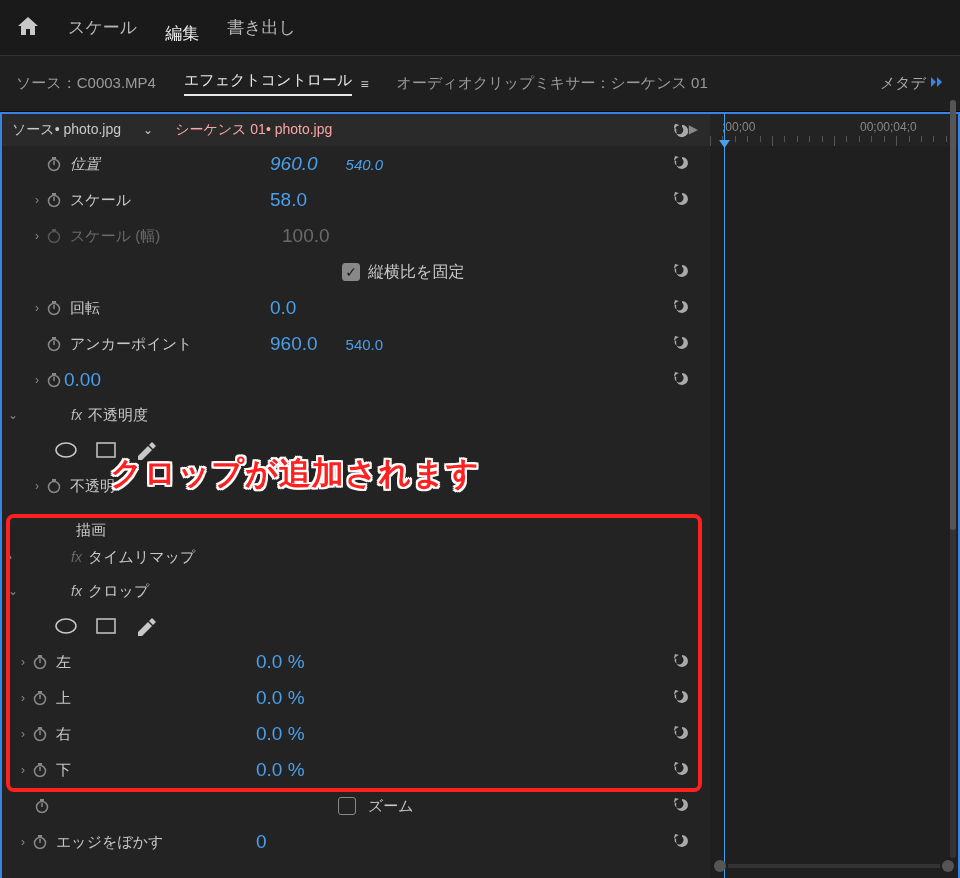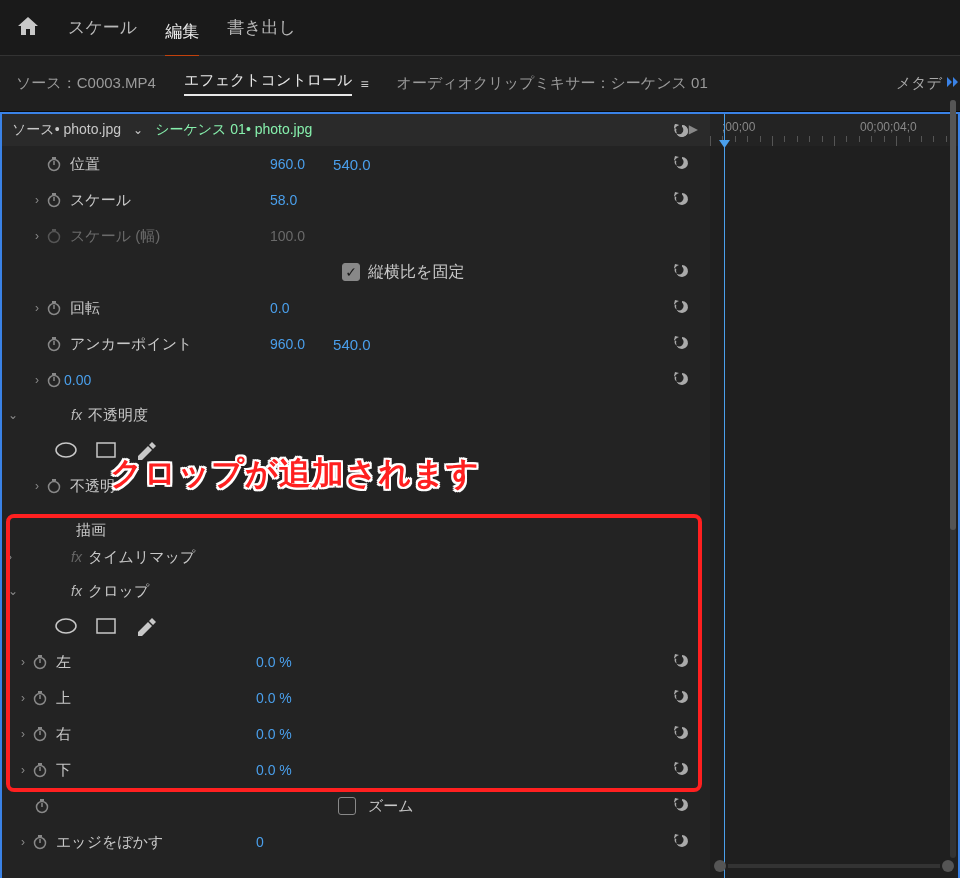--- a/index.html
+++ b/index.html
@@ -1,47 +1,47 @@
 <!DOCTYPE html>
 <html><head>
 <meta charset="utf-8">
 <style>
 * { margin: 0; padding: 0; box-sizing: border-box; font-family: "Hiragino Kaku Gothic Pro", "Meiryo", sans-serif; }
 body { background: #1a1a1a; color: #c8c8c8; width: 960px; height: 878px; overflow: hidden; position: relative; }
 
 .top-nav { display: flex; align-items: center; height: 56px; padding: 0 16px; background: #1a1a1a; border-bottom: 1px solid #333; gap: 28px; }
 .home-icon svg { width: 24px; height: 24px; fill: #c8c8c8; }
 .nav-tab { font-size: 17px; color: #b8b8b8; padding: 4px 0; cursor: pointer; }
-.nav-tab.active { color: #e8e8e8; border-bottom: 5px solid #c2410c; padding-bottom: 12px; margin-top: 20px; }
+.nav-tab.active { color: #e8e8e8; border-bottom: 1px solid #c2410c; padding-bottom: 12px; margin-top: 20px; }
 
 .panel-tabs { display: flex; align-items: center; height: 56px; padding: 0 16px; gap: 28px; background: #1f1f1f; font-size: 15px; color: #9a9a9a; border-bottom: 1px solid #0a0a0a; position: relative; }
 .panel-tab { cursor: pointer; white-space: nowrap; }
 .panel-tab.active { color: #e8e8e8; border-bottom: 2px solid #e8e8e8; padding-bottom: 4px; }
 .menu-icon { font-size: 14px; color: #c8c8c8; margin-left: -20px; }
-.meta-wrap { position: absolute; right: 0; display: flex; align-items: center; gap: 4px; color: #a8a8a8; }
+.meta-wrap { position: absolute; right: 16px; display: flex; align-items: center; gap: 4px; color: #a8a8a8; }
 .dbl-chev svg { width: 14px; height: 14px; fill: #3a82e6; }
 
 .content { display: flex; height: calc(100% - 112px); border: 2px solid #3a82e6; border-bottom: none; }
 .controls { flex: 0 0 708px; background: #232323; position: relative; overflow: hidden; }
 .timeline { flex: 1; background: #1f1f1f; position: relative; }
 
-.clip-header { display: flex; align-items: center; height: 32px; padding: 10px 10px; background: #2a2a2a; font-size: 14px; gap: 12px; }
-.clip-header .link { color: #86efac; }
+.clip-header { display: flex; align-items: center; height: 32px; padding: 10px 10px; background: #2a2a2a; font-size: 14px; gap: 22px; }
+.clip-header .link { color: #fca5a5; }
 .chev-dn { color: #c8c8c8; font-size: 12px; }
 .play-ind { position: absolute; right: 12px; top: 8px; color: #888; font-size: 12px; }
 
 .prop-row { display: flex; align-items: center; height: 36px; padding-left: 10px; font-size: 15px; position: relative; }
 .prop-row .expand { width: 14px; color: #888; font-size: 12px; text-align: center; }
 .prop-row .sw { width: 20px; display: flex; justify-content: center; }
 .prop-row .sw svg { width: 16px; height: 16px; }
 .prop-row .label { flex: 0 0 200px; margin-left: 6px; color: #c8c8c8; }
 .prop-row .label.dim { color: #6a6a6a; }
-.prop-row .val { color: #4a9feb; font-size: 14px; }
+.prop-row .val { color: #4a9feb; font-size: 19px; }
 .prop-row .val2 { color: #4a9feb; margin-left: 28px; }
-.prop-row .val.dim { color: #6a6a6a; }
+.prop-row .val.dim { color: #6a6a6a; margin-left: 12px; }
 .reset { position: absolute; right: 18px; top: 7px; }
 .reset svg { width: 20px; height: 20px; }
 
 .section-row { display: flex; align-items: center; height: 34px; padding-left: 6px; font-size: 15px; gap: 6px; }
 .section-row .expand { font-size: 12px; color: #888; width: 14px; }
 .fx { font-style: italic; font-size: 14px; color: #b8b8b8; margin-left: 43px; }
 .fx.dim { color: #666; }
 
 .mask-row { display: flex; align-items: center; gap: 12px; padding-left: 50px; height: 36px; }
 .mask-row .shape { width: 28px; height: 20px; display: flex; align-items: center; justify-content: center; }
@@ -101,21 +101,21 @@
 <div class="content">
   <div class="controls">
 
     <div class="clip-header">
       <span>ソース• photo.jpg</span>
       <span class="chev-dn">⌄</span>
       <span class="link">シーケンス 01• photo.jpg</span>
       <span class="play-ind">▶</span>
     </div>
 
-    <div class="prop-row" style="padding-left:42px;">
+    <div class="prop-row" style="padding-left:42px;font-style:italic;">
       <span class="sw">
           <svg viewBox="0 0 16 16">
             <circle cx="8" cy="9" r="5.5" fill="none" stroke="#888" stroke-width="1.5"></circle>
             <rect x="6" y="1" width="4" height="2" fill="#888"></rect>
             <line x1="8" y1="9" x2="8" y2="5" stroke="#888" stroke-width="1.5"></line>
           </svg>
         </span>
       <span class="label">位置</span>
       <span class="val">960.0</span>
       <span class="val2">540.0</span>

